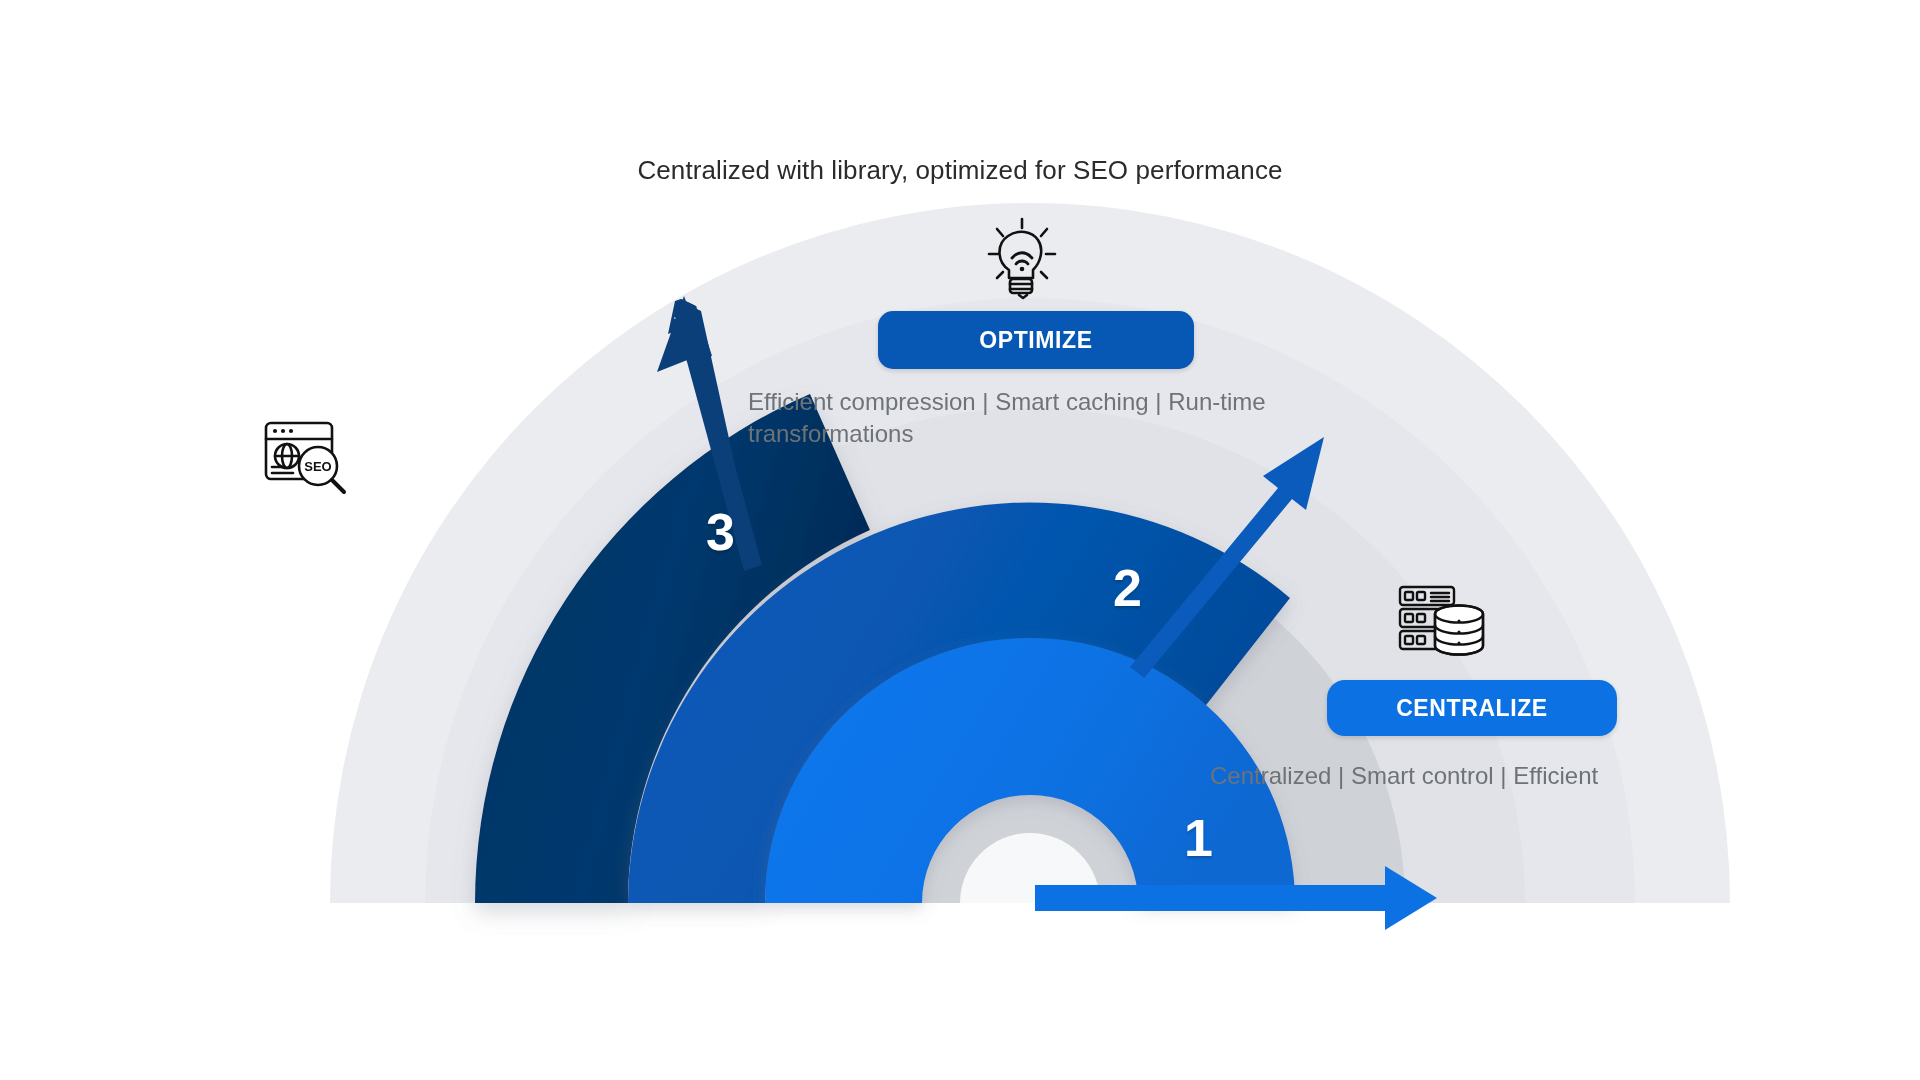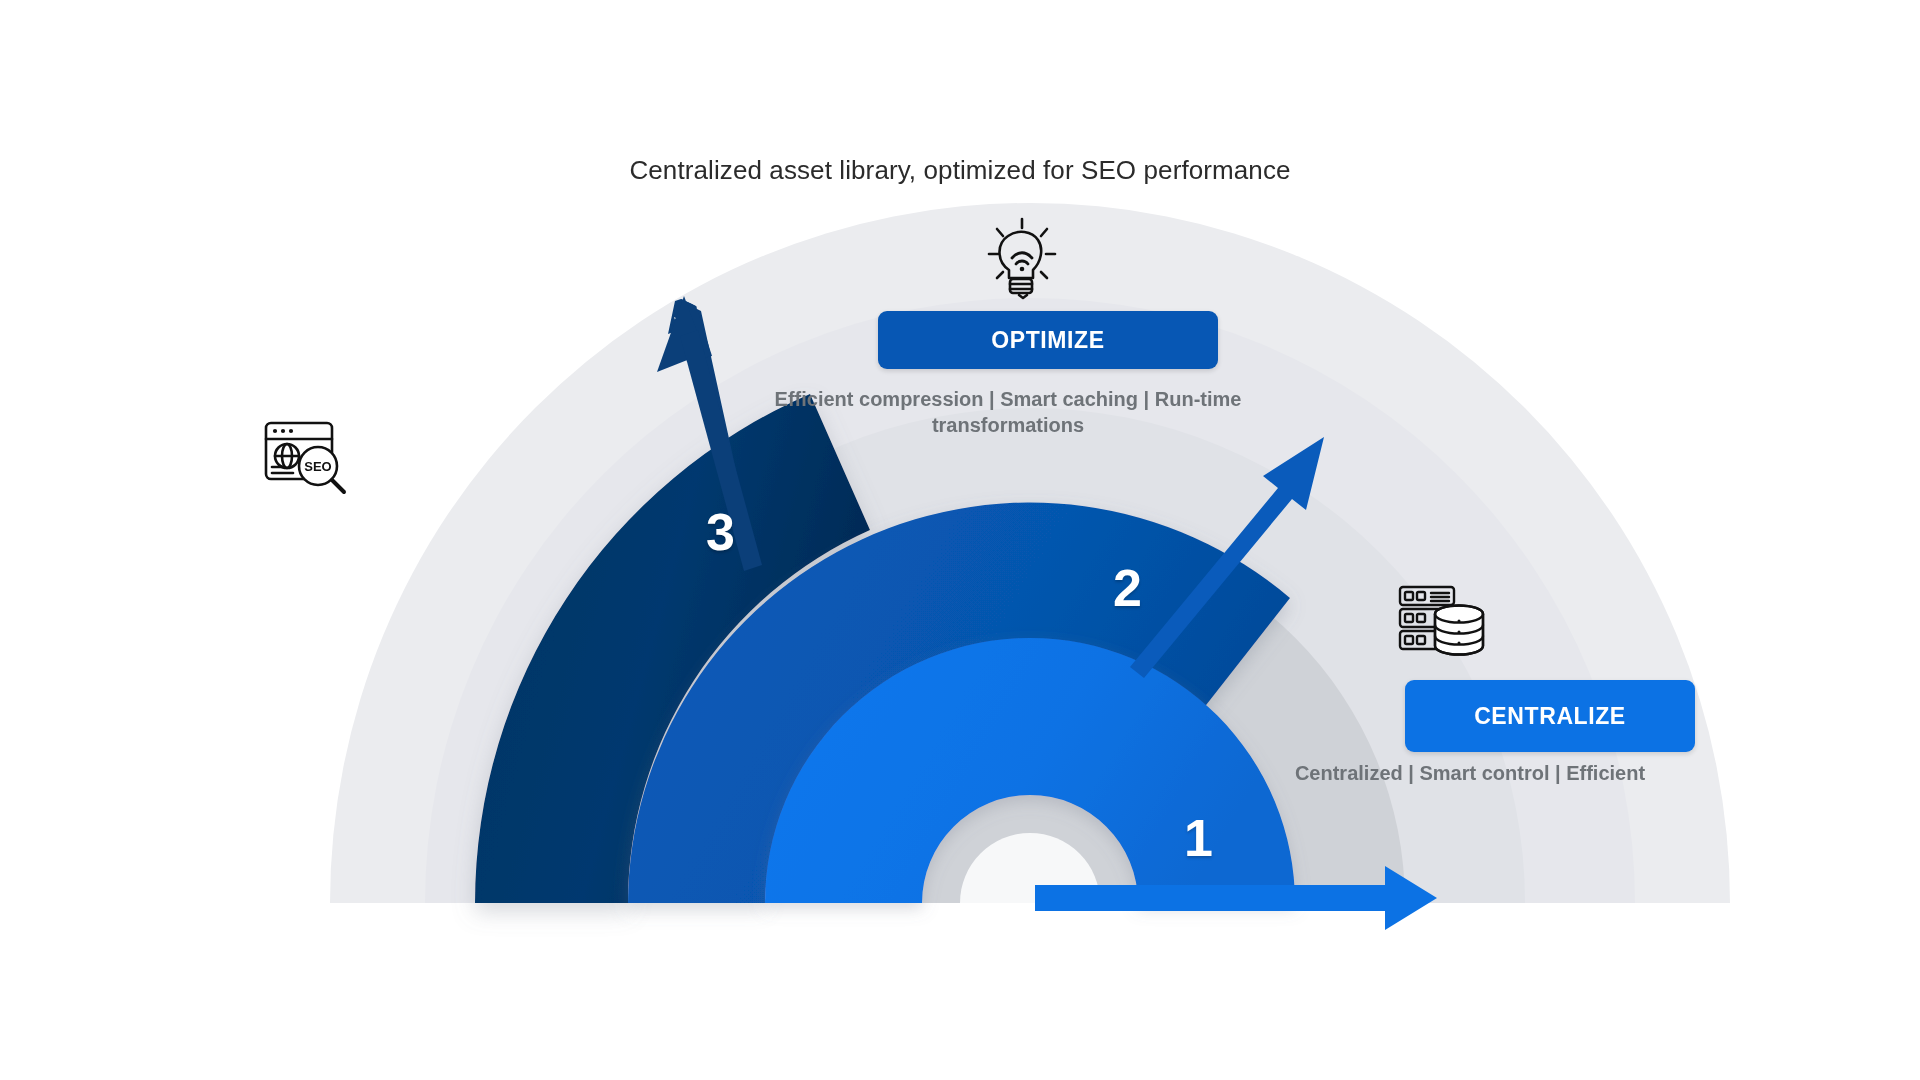--- a/index.html
+++ b/index.html
@@ -53,35 +53,34 @@
     align-items: center;
     justify-content: center;
     box-shadow: 0 2px 5px rgba(0,0,0,0.14);
   }
   .pill-discovery {
     left: 159px; top: 525px;
     width: 293px; height: 58px;
   }
   .pill-optimize {
     left: 878px; top: 311px;
-    width: 340px; height: 58px;
+    width: 316px; height: 58px; border-radius: 15px;
   }
   .pill-centralize {
-    left: 1405px; top: 680px;
-    width: 290px; height: 72px;
+    left: 1327px; top: 680px;
+    width: 290px; height: 56px; border-radius: 18px;
   }
 
   
   .caption {
     position: absolute;
-    font-size: 20px;
+    font-size: 24px;
     color: #6e7378;
-    text-align: center;
     line-height: 1.32;
-    font-weight: 700;
+    font-weight: 400;
   }
   .cap-discovery {
     left: 10px; top: 605px;
     width: 590px;
   }
   .cap-optimize {
     left: 748px; top: 386px;
     width: 520px;
   }
   .cap-centralize {
@@ -251,21 +250,21 @@
       <ellipse cx="61" cy="29" rx="24" ry="8.5"></ellipse>
       <path d="M 37 29 L 37 61 A 24 8.5 0 0 0 85 61 L 85 29"></path>
       <path d="M 37 40 A 24 8.5 0 0 0 85 40"></path>
       <path d="M 37 51 A 24 8.5 0 0 0 85 51"></path>
       <circle cx="61" cy="36" r="1.5" fill="#111" stroke="none"></circle>
       <circle cx="61" cy="47" r="1.5" fill="#111" stroke="none"></circle>
       <circle cx="61" cy="58" r="1.5" fill="#111" stroke="none"></circle>
     </g>
   </svg>
 
-  <div class="title">Centralized asset library, optimized for SEO performance</div>
+  <div class="title">Centralized with library, optimized for SEO performance</div>
 
   <div class="step-num num-1">1</div>
   <div class="step-num num-2">2</div>
   <div class="step-num num-3">3</div>
 
 
   <div class="pill pill-optimize" style="background:#0757b4">OPTIMIZE</div>
   <div class="caption cap-optimize">Efficient compression | Smart caching | Run-time transformations</div>
 
   <div class="pill pill-centralize" style="background:#0c72e4">CENTRALIZE</div>

